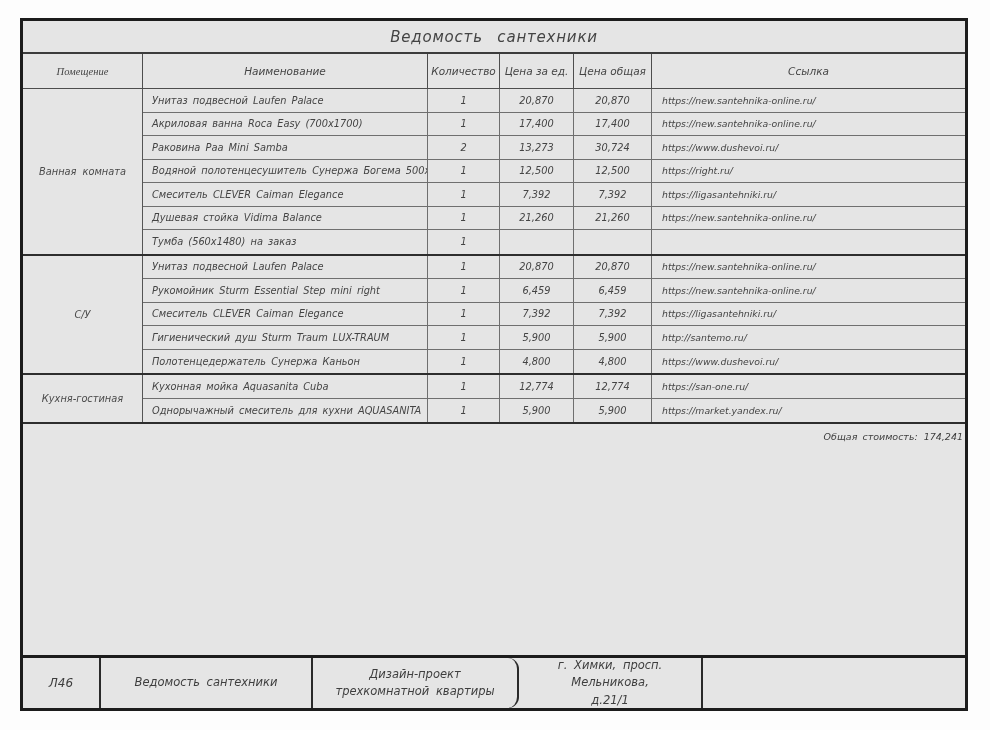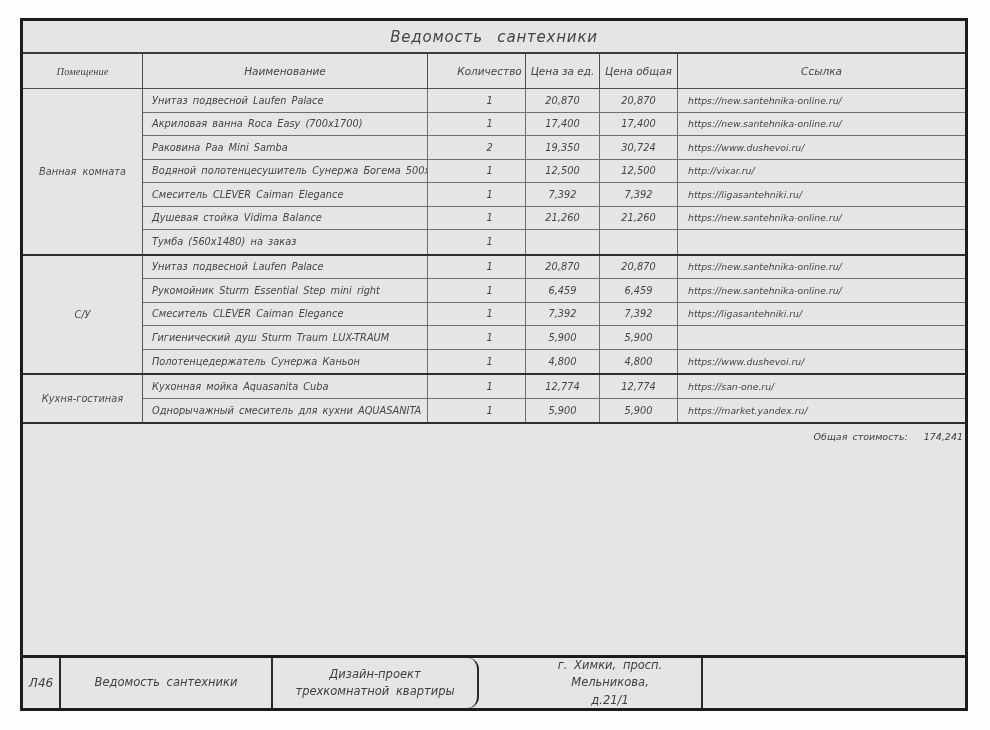--- a/index.html
+++ b/index.html
@@ -52,21 +52,21 @@
   }
   .header-row .hcell {
     display: flex;
     align-items: center;
     justify-content: center;
     border-right: 1px solid #4d4d4d;
     text-align: center;
   }
   .c-room  { width: 120px; font-family: Liberation Serif, serif; }
   .c-name  { width: 285px; }
-  .c-qty   { width: 72px; margin-left: 26px;  }
+  .c-qty   { width: 72px;  }
   .c-unit  { width: 74px;  }
   .c-total { width: 78px; font-style: italic;  }
   .c-link  { flex: 1; border-right: none !important; }
 
   
   .tbody { display: flex; flex-direction: column; }
 
   .section {
     display: flex;
     border-bottom: 2px solid #2e2e2e;
@@ -111,21 +111,21 @@
     height: 25px;
     min-height: 25px;
     display: flex;
     align-items: center;
     justify-content: flex-end;
     padding-right: 2px;
     font-size: 9.5px;
     color: #3e3e3e;
     word-spacing: 2px;
   }
-  .summary-row .sum-value { margin-left: 16px; }
+  .summary-row .sum-value { margin-left: 6px; }
 
   .spacer { flex: 1; }
 
   
   .footer-row {
     height: 53px;
     min-height: 53px;
     border-top: 3px solid #1c1c1c;
     display: flex;
     font-size: 11.5px;
@@ -135,24 +135,24 @@
     border-right: 2px solid #2a2a2a;
     display: flex;
     flex-direction: column;
     align-items: center;
     justify-content: center;
     text-align: center;
     padding: 2px 8px;
     line-height: 1.5;
     word-spacing: 3px;
   }
-  .f-num     { width: 38px;  font-size: 12px; }
+  .f-num     { width: 78px;  font-size: 12px; }
   .f-title   { width: 212px; }
   .f-project { width: 206px; border-radius: 11px; }
-  .f-address { width: 184px; margin-left: 40px; }
+  .f-address { width: 184px; }
   .f-blank   { flex: 1; border-right: none !important; }
 </style>
 </head>
 <body>
 
 <div class="sheet-frame">
 
   <div class="title-row">
     <span>Ведомость  сантехники</span>
   </div>
@@ -180,30 +180,30 @@
           <div class="row">
             <div class="cell c-name">Акриловая ванна Roca Easy (700x1700)</div>
             <div class="cell c-qty">1</div>
             <div class="cell c-unit">17,400</div>
             <div class="cell c-total">17,400</div>
             <div class="cell c-link">https://new.santehnika-online.ru/</div>
           </div>
           <div class="row">
             <div class="cell c-name">Раковина Paa Mini Samba</div>
             <div class="cell c-qty">2</div>
-            <div class="cell c-unit">19,350</div>
+            <div class="cell c-unit">13,273</div>
             <div class="cell c-total">30,724</div>
             <div class="cell c-link">https://www.dushevoi.ru/</div>
           </div>
           <div class="row">
             <div class="cell c-name">Водяной полотенцесушитель Сунержа Богема 500х500</div>
             <div class="cell c-qty">1</div>
             <div class="cell c-unit">12,500</div>
             <div class="cell c-total">12,500</div>
-            <div class="cell c-link">http://vixar.ru/</div>
+            <div class="cell c-link">https://right.ru/</div>
           </div>
           <div class="row">
             <div class="cell c-name">Смеситель CLEVER Caiman Elegance</div>
             <div class="cell c-qty">1</div>
             <div class="cell c-unit">7,392</div>
             <div class="cell c-total">7,392</div>
             <div class="cell c-link">https://ligasantehniki.ru/</div>
           </div>
           <div class="row">
             <div class="cell c-name">Душевая стойка Vidima Balance</div>
@@ -243,20 +243,21 @@
             <div class="cell c-qty">1</div>
             <div class="cell c-unit">7,392</div>
             <div class="cell c-total">7,392</div>
             <div class="cell c-link">https://ligasantehniki.ru/</div>
           </div>
           <div class="row">
             <div class="cell c-name">Гигиенический душ Sturm Traum LUX-TRAUM</div>
             <div class="cell c-qty">1</div>
             <div class="cell c-unit">5,900</div>
             <div class="cell c-total">5,900</div>
+            <div class="cell c-link">http://santemo.ru/</div>
           </div>
           <div class="row">
             <div class="cell c-name">Полотенцедержатель Сунержа Каньон</div>
             <div class="cell c-qty">1</div>
             <div class="cell c-unit">4,800</div>
             <div class="cell c-total">4,800</div>
             <div class="cell c-link">https://www.dushevoi.ru/</div>
           </div>
         </div>
       </div>

